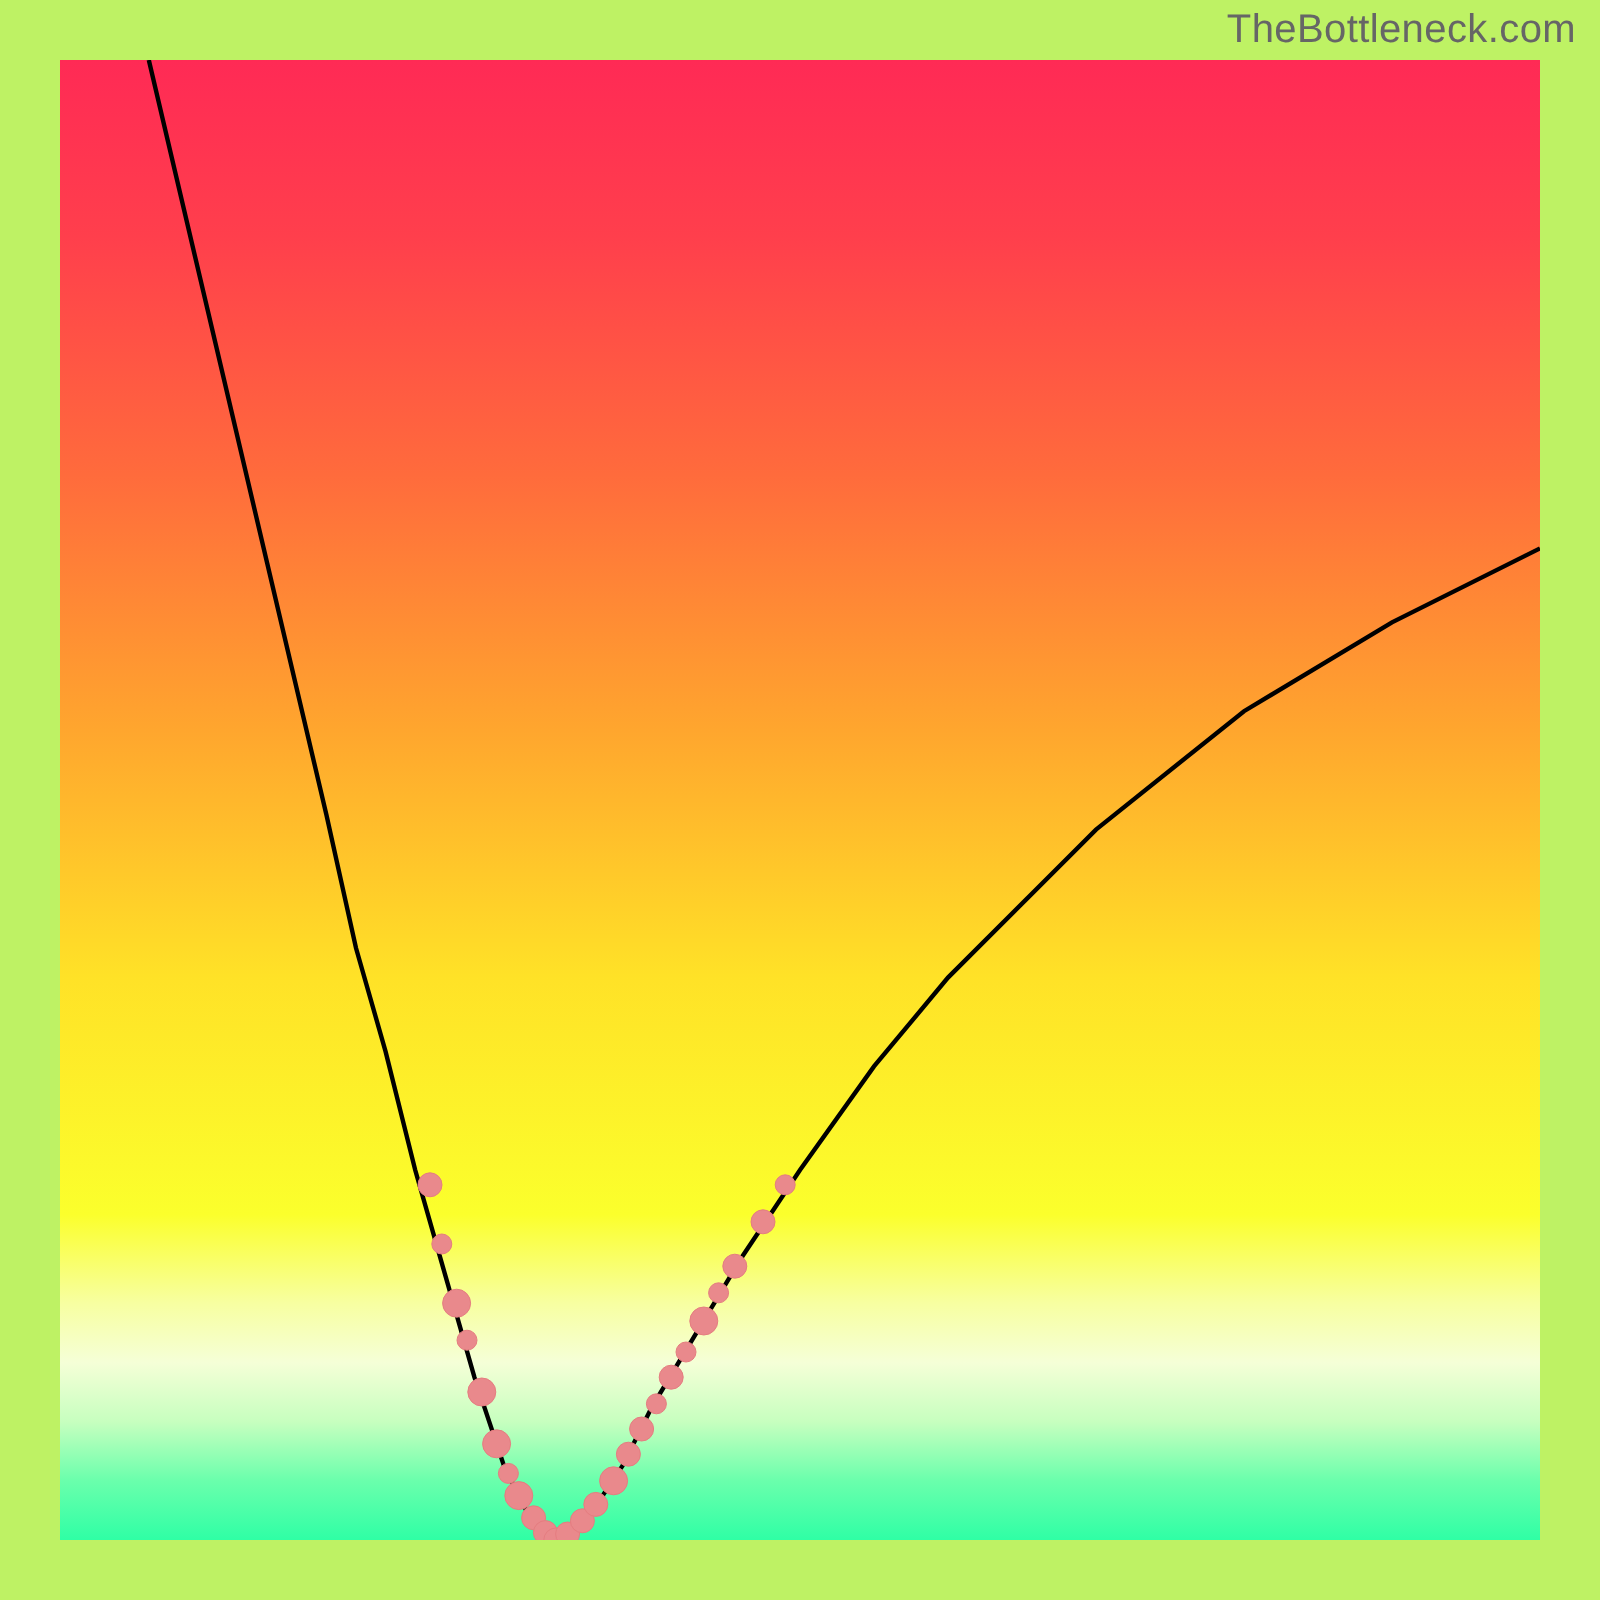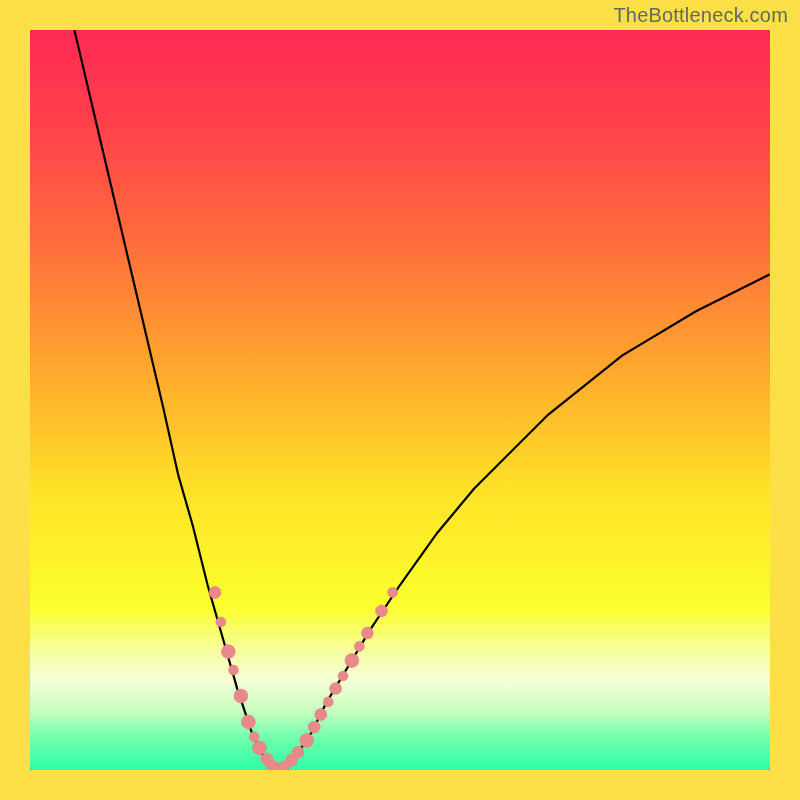--- a/index.html
+++ b/index.html
@@ -6,21 +6,21 @@
     margin: 0;
     padding: 0;
     width: 800px;
     height: 800px;
     overflow: hidden;
     font-family: Arial, Helvetica, sans-serif;
   }
   .frame {
     width: 800px;
     height: 800px;
-    background: #fde047;
+    background: #bef264;
     position: relative;
   }
   .watermark {
     position: absolute;
     top: 4px;
     right: 12px;
     color: #666;
     font-size: 20px;
     font-weight: 500;
     z-index: 10;

